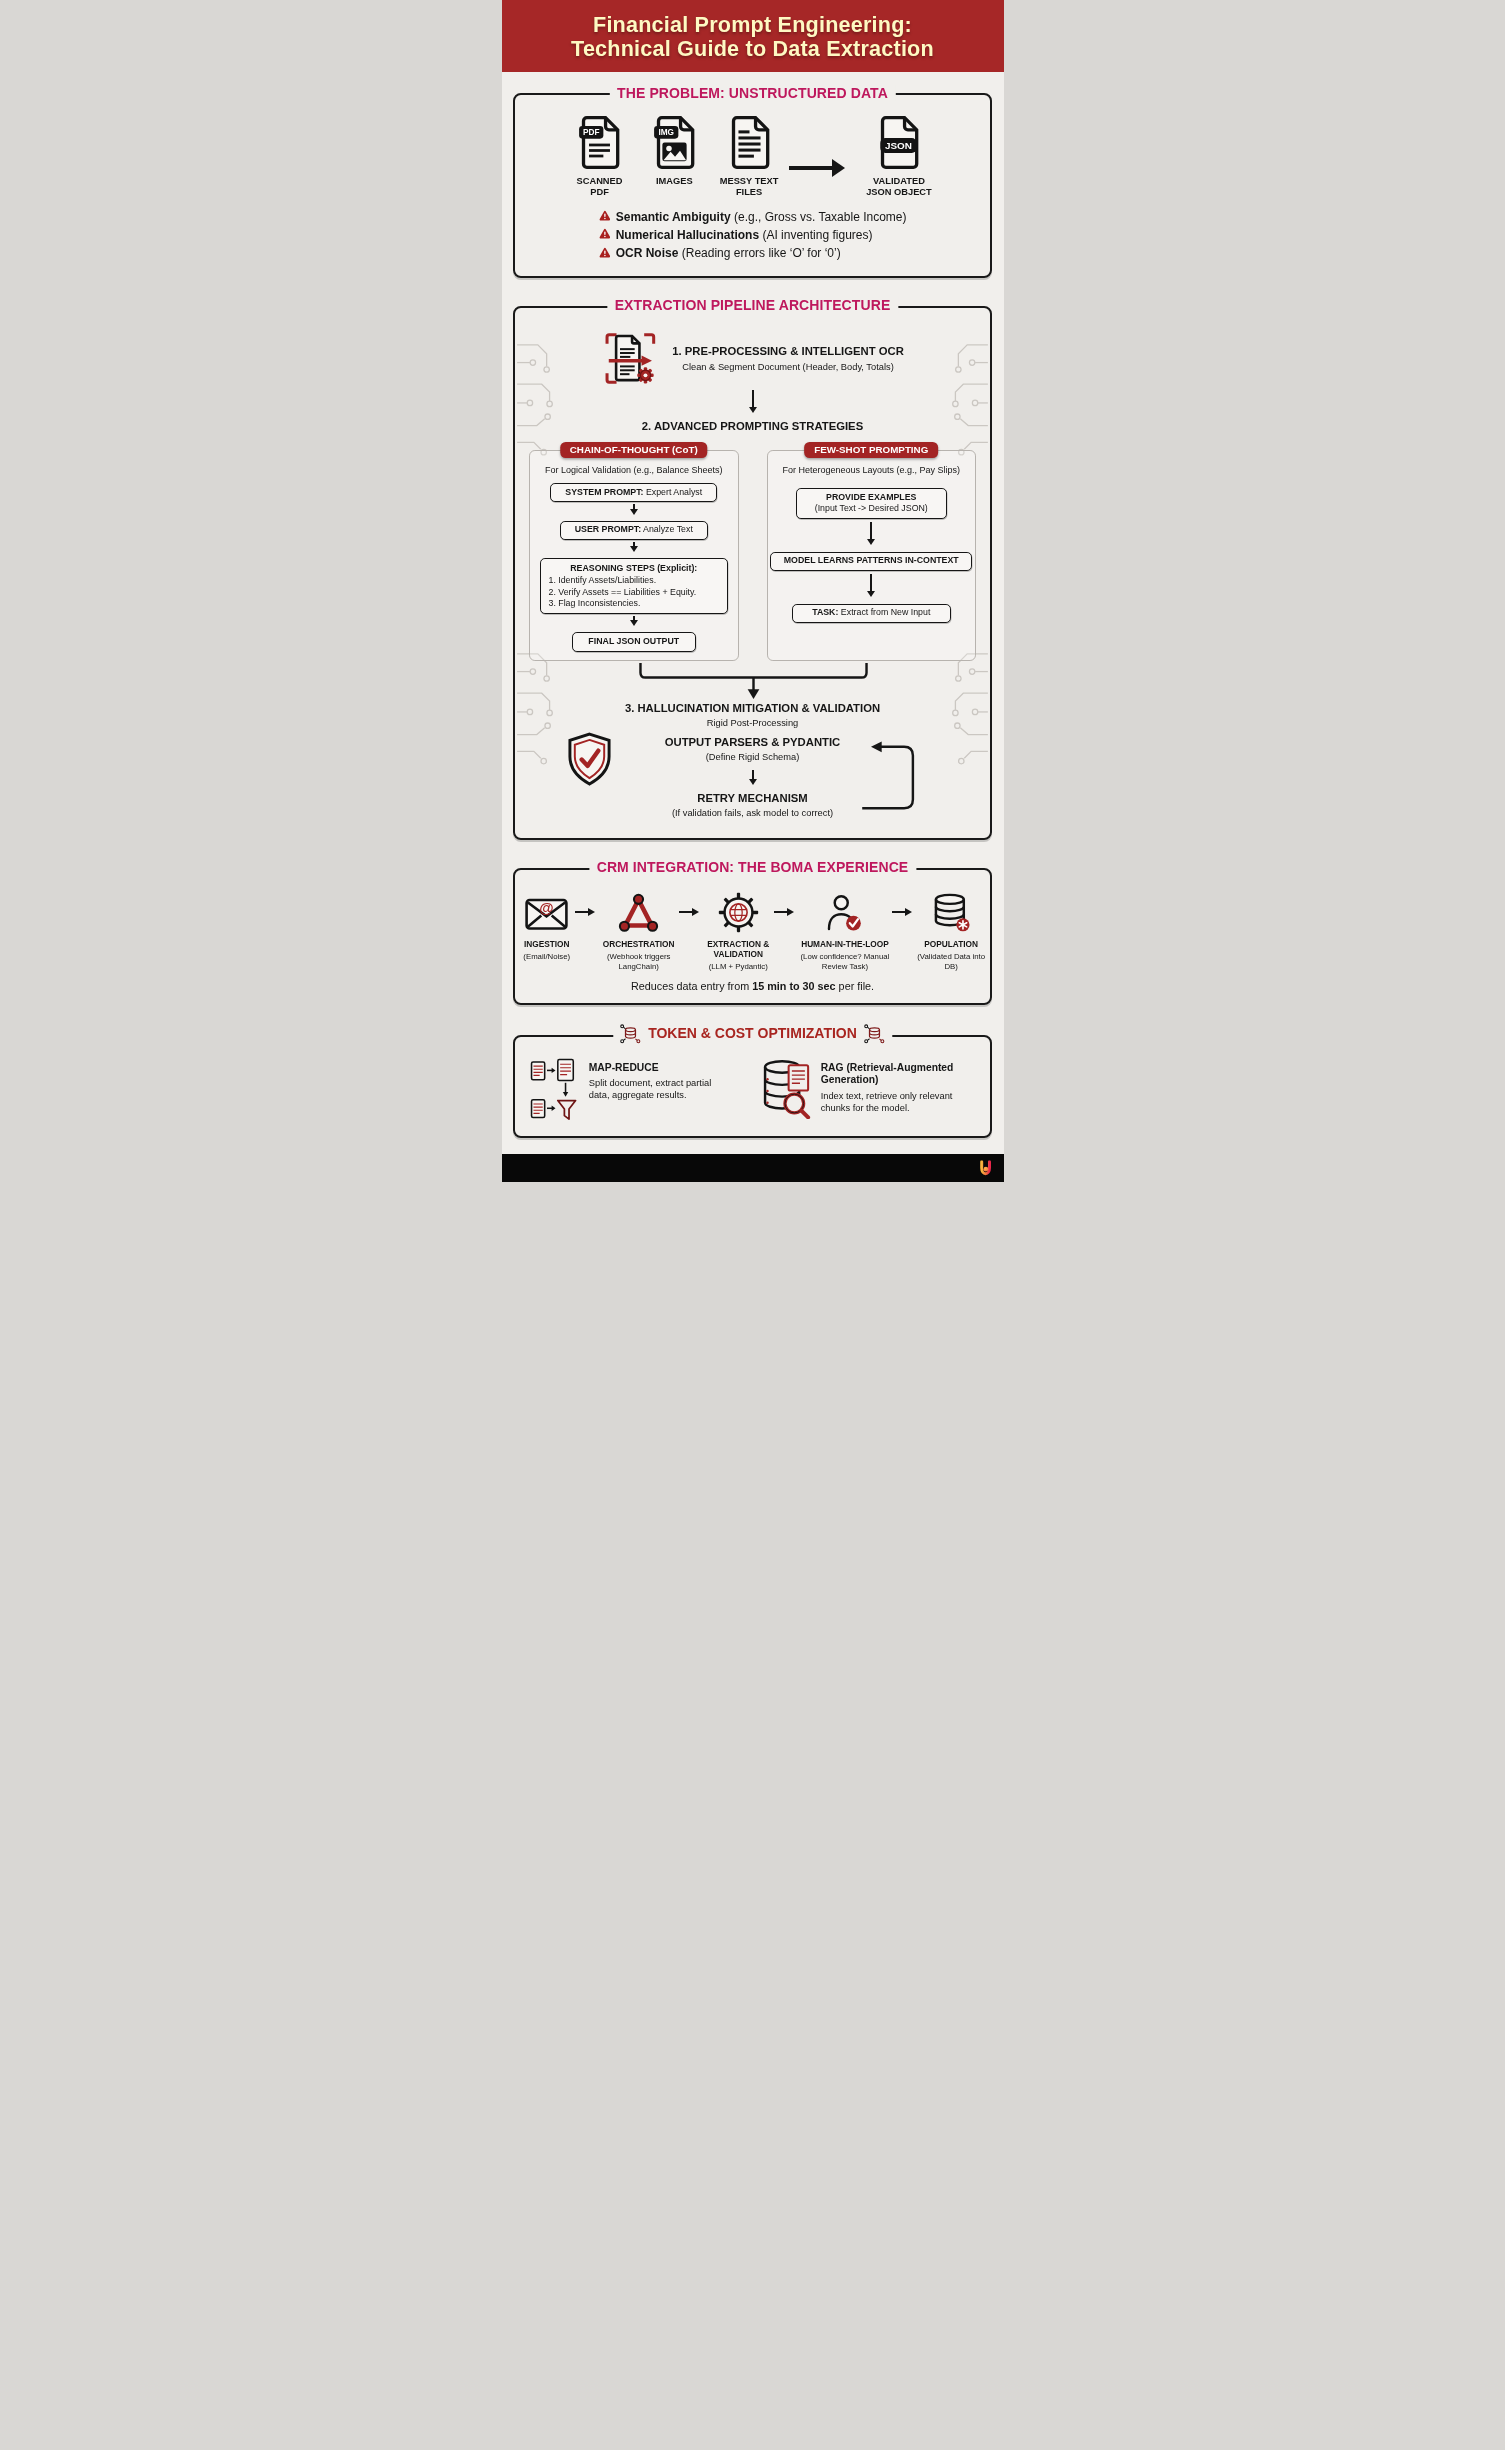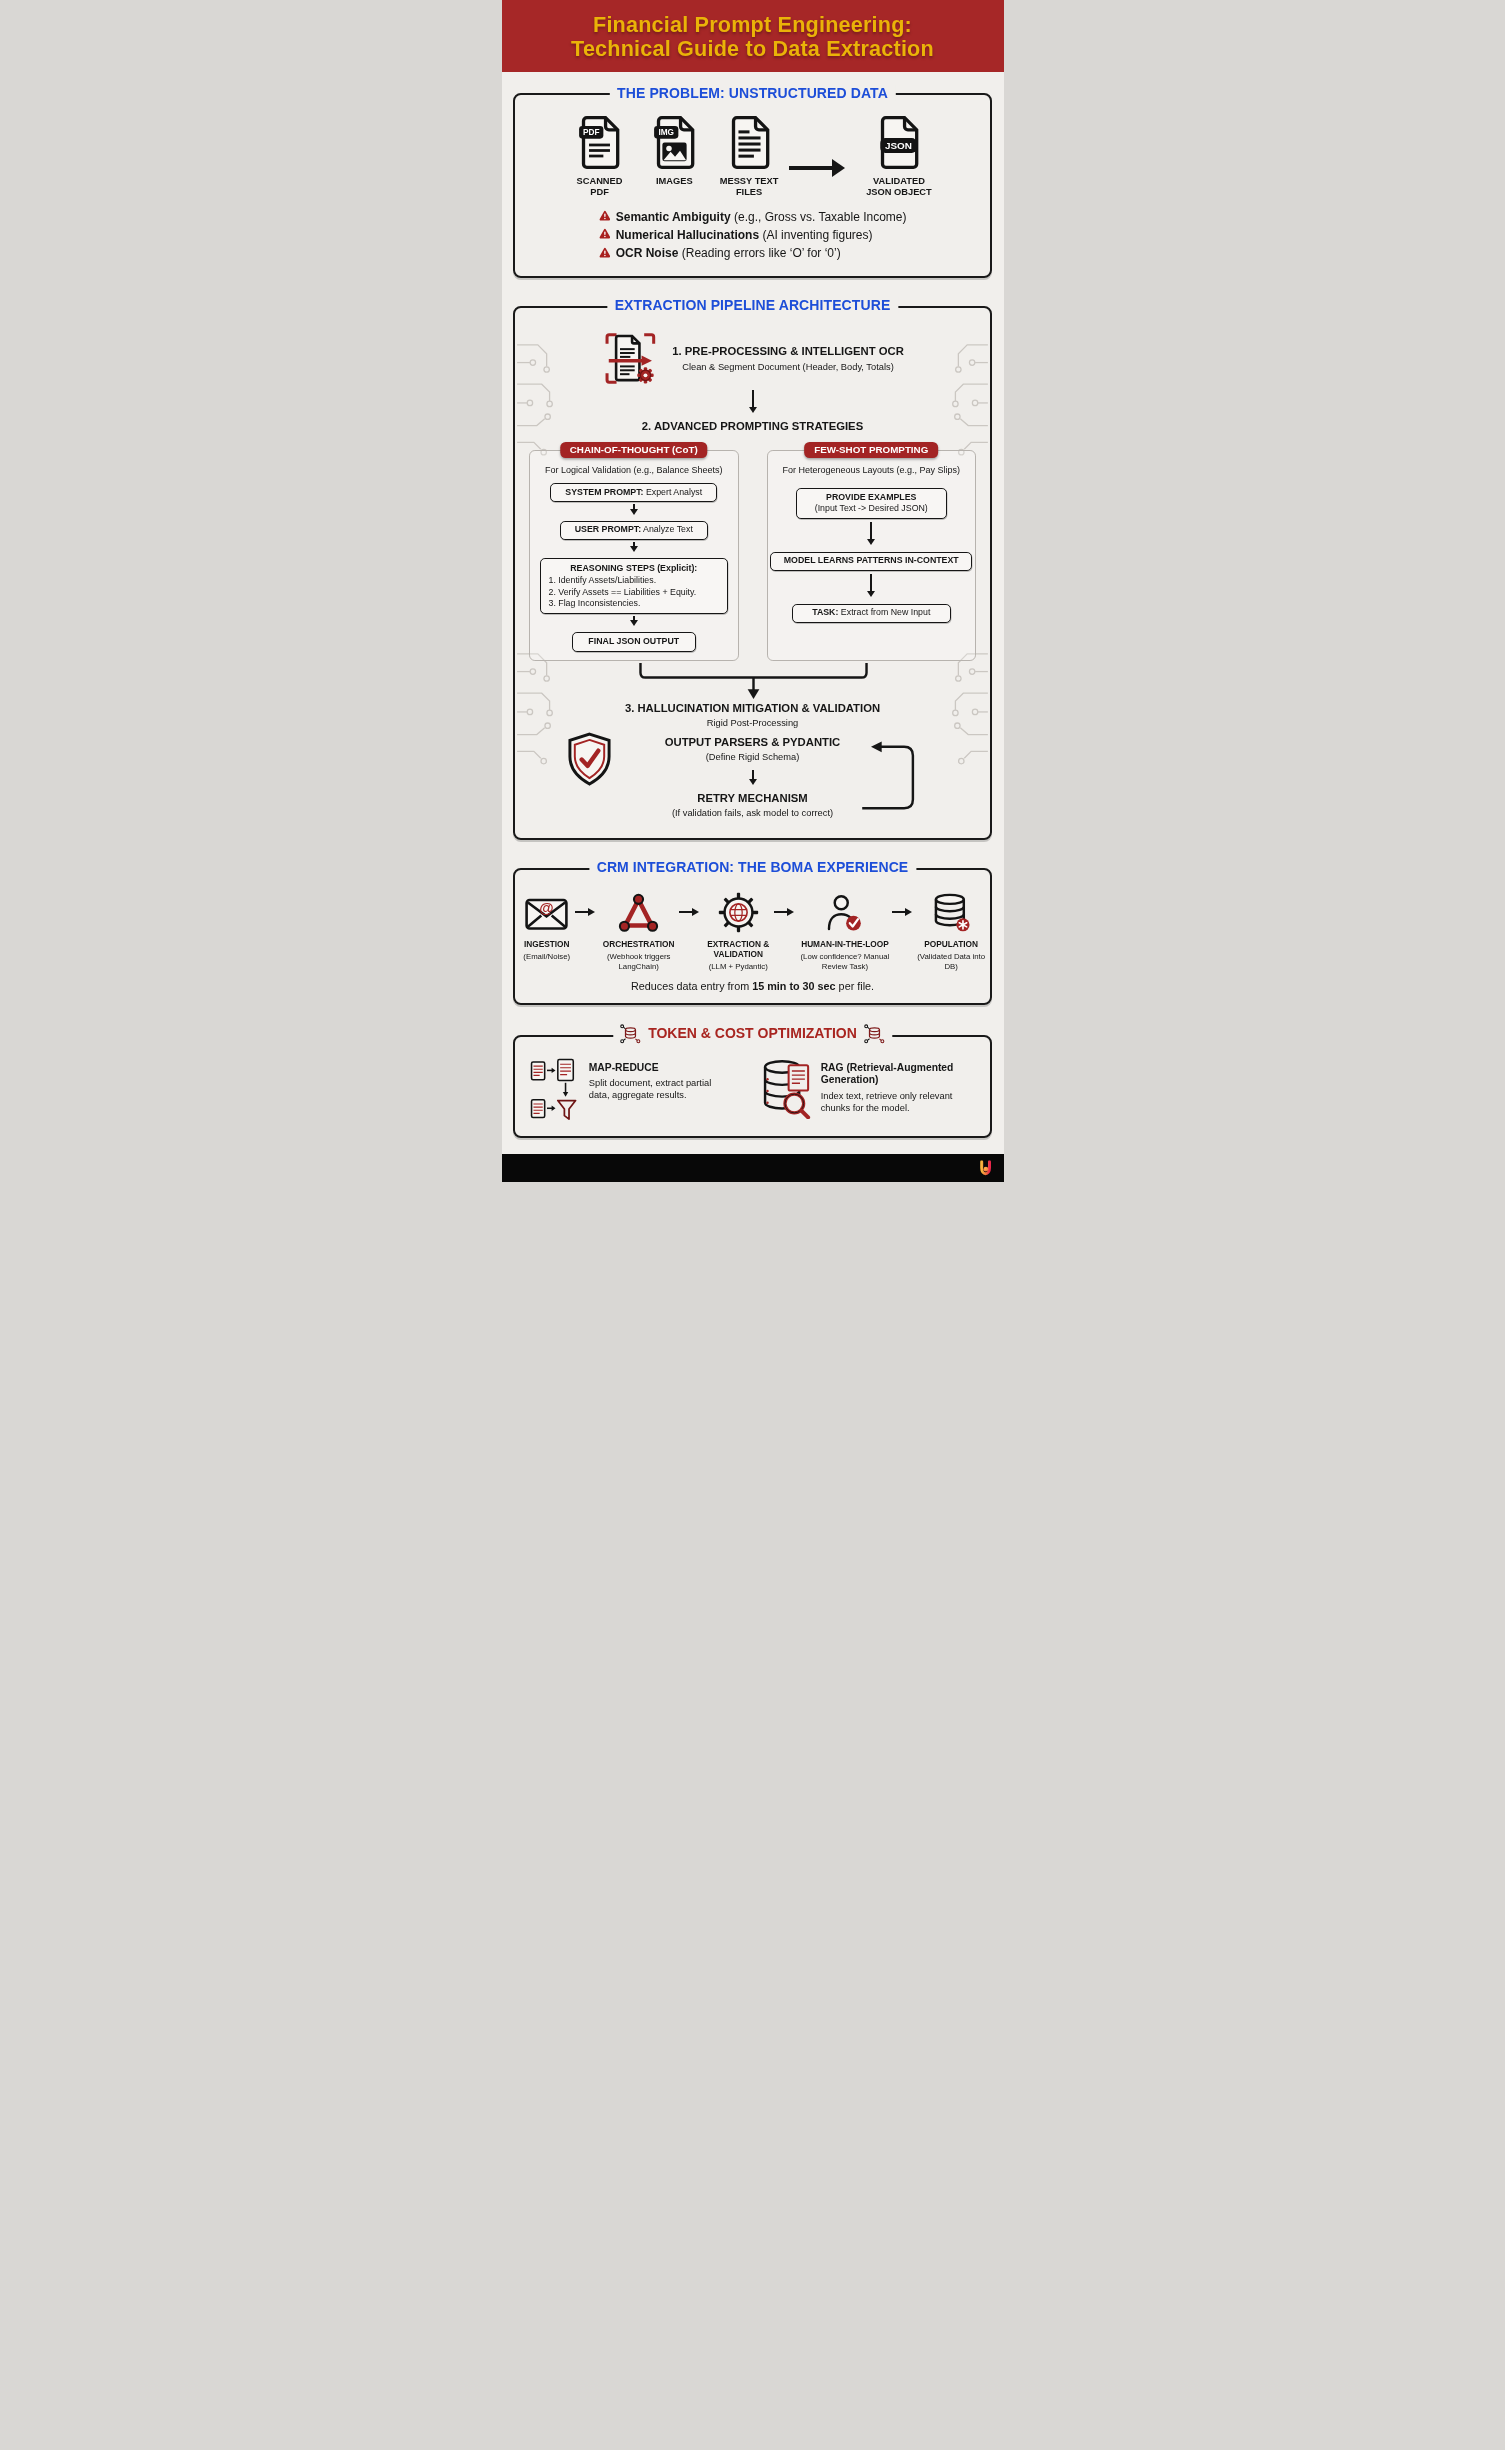--- a/index.html
+++ b/index.html
@@ -1,24 +1,24 @@
 <!DOCTYPE html>
 <html style="font-size:7.8px"><head>
 <meta charset="utf-8">
 <style>
   html,body{margin:0;padding:0;background:#d9d7d4;}
   .page{width:502px;margin:0 auto;background:#f1efec;font-family:"Liberation Sans",sans-serif;color:#161616;overflow:hidden;}
   
   .banner{background:#a62727;text-align:center;padding:12.7px 4.9px 9.8px;}
-  .banner div{color:#eab308;font-size:21.6px;line-height:1.14;font-weight:800;letter-spacing:0.2px;text-shadow:0 1.5px 2.9px rgba(0,0,0,.30);}
+  .banner div{color:#fef9c3;font-size:21.6px;line-height:1.14;font-weight:800;letter-spacing:0.2px;text-shadow:0 1.5px 2.9px rgba(0,0,0,.30);}
   .subbar{background:#0b0a0a;text-align:center;padding:6.4px 4.9px 7.4px;}
   .subbar div{color:#fff;font-size:11px;line-height:1.35;font-weight:500;}
   
   .panel{position:relative;border:2px solid #191919;border-radius:7.8px;margin:21.6px 11.8px 0;box-shadow:0 2px 0 rgba(0,0,0,.18);}
-  .panel-title{position:absolute;top:-10.8px;left:50%;transform:translateX(-50%);margin:0;background:#f1efec;padding:0 7.8px;font-size:14px;font-weight:800;color:#1d4ed8;white-space:nowrap;letter-spacing:0.1px;z-index:3;}
+  .panel-title{position:absolute;top:-10.8px;left:50%;transform:translateX(-50%);margin:0;background:#f1efec;padding:0 7.8px;font-size:14px;font-weight:800;color:#be185d;white-space:nowrap;letter-spacing:0.1px;z-index:3;}
   .h24{font-size:11.3px;font-weight:800;line-height:1.2;}
   .h22{font-size:10.3px;font-weight:800;line-height:1.18;}
   .t19{font-size:9.3px;line-height:1.3;}
   
   .varrow{position:relative;width:2px;height:11.8px;background:#161616;margin:2.9px auto 9.3px;}
   .varrow::after{content:"";position:absolute;left:50%;transform:translateX(-50%);bottom:-6.4px;border:4.4px solid transparent;border-top:6.9px solid #161616;}
   .varrow.tall{height:20.6px;}
   .varrow.thin{height:7.8px;margin:2px auto 8.3px;}
   .big-arrow{position:relative;width:51px;height:3.9px;background:#161616;align-self:center;margin:22.5px 14.7px 0 2.9px;}
   .big-arrow::after{content:"";position:absolute;right:-13.2px;top:50%;transform:translateY(-50%);border:9.3px solid transparent;border-left:13.2px solid #161616;}

